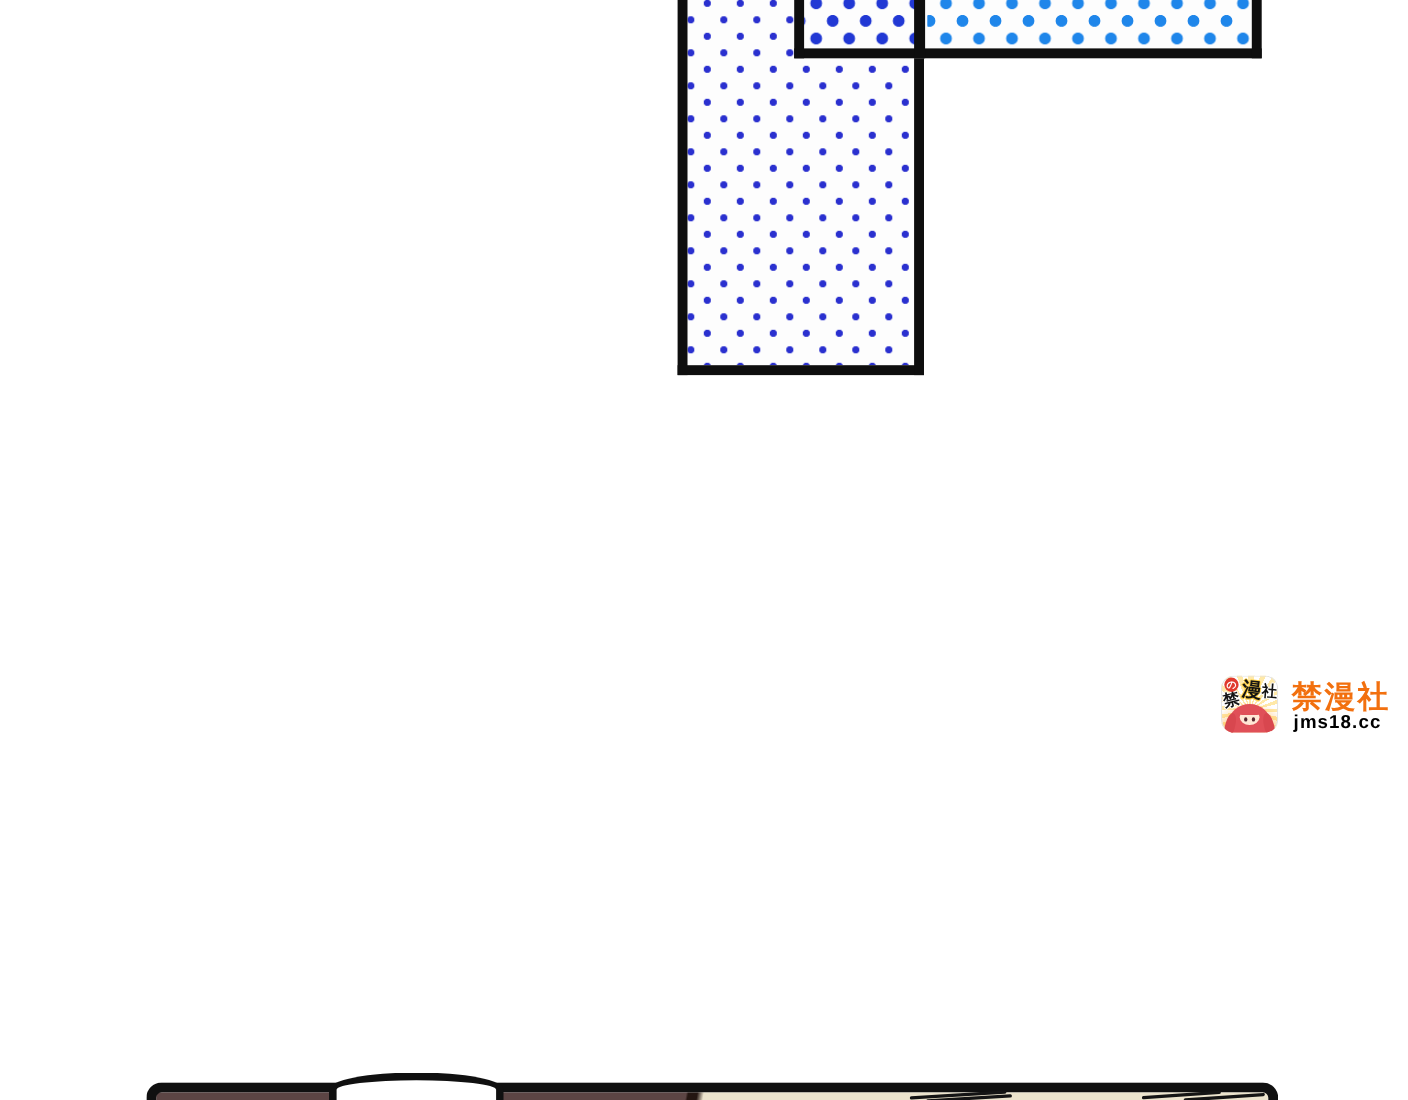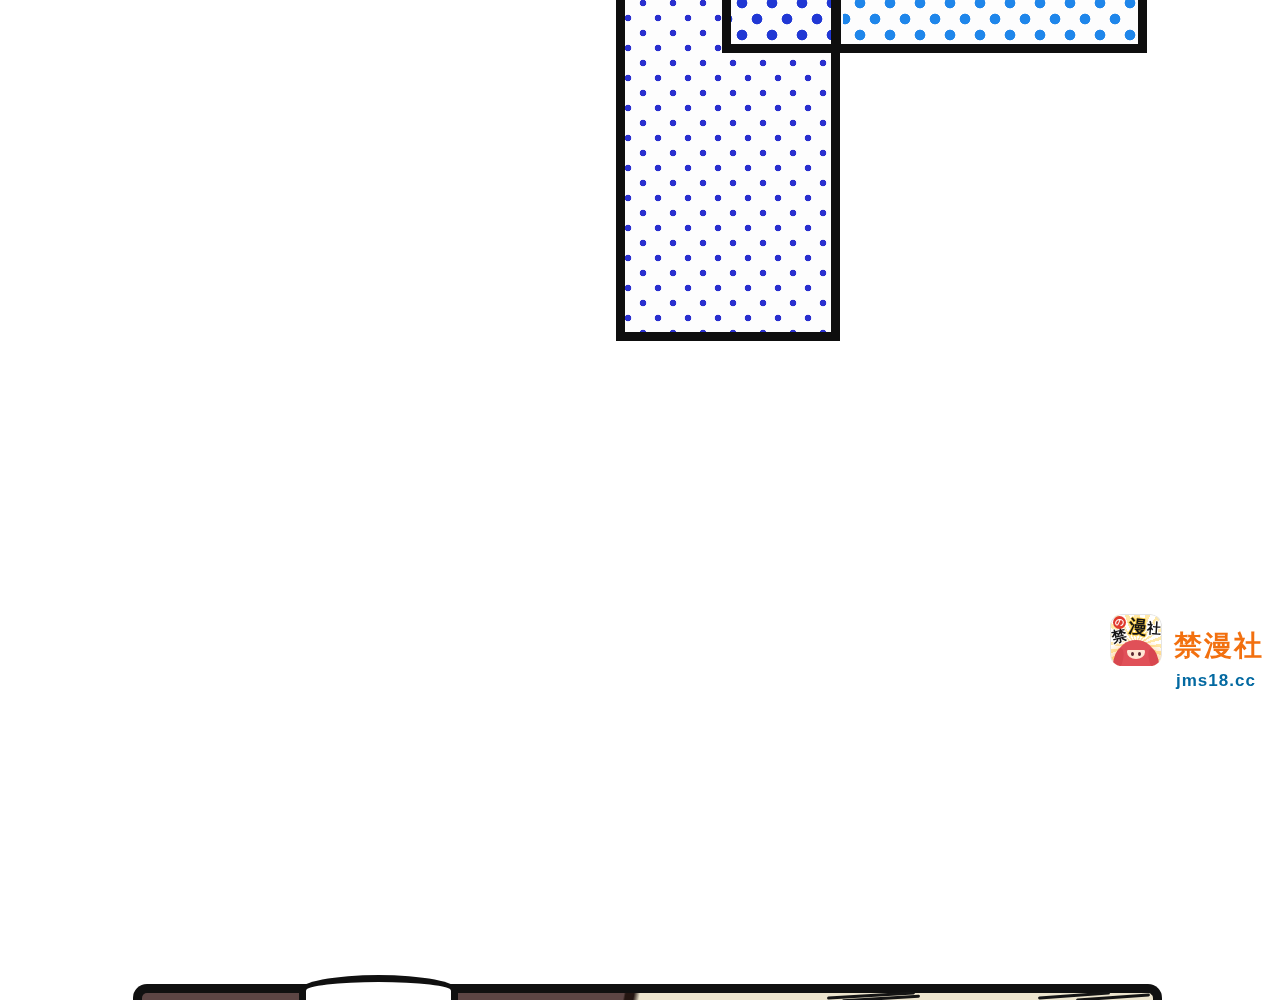--- a/index.html
+++ b/index.html
@@ -78,21 +78,21 @@
     position:absolute; left:17px; bottom:7px; width:18px; height:14px;
     background:#ffe7d4; border-radius:48% 48% 50% 50%;
   }
   .wm-eye { position:absolute; bottom:10px; width:3px; height:4px; background:#5a2730; border-radius:50%; }
   .wm-eye.l { left:21px; } .wm-eye.r { left:28px; }
   .wm-bangs {
     position:absolute; left:15px; bottom:16px; width:22px; height:9px;
     background:#e05058; border-radius:50% 50% 20% 20%;
   }
   .wm-name {
-    position:absolute; left:64px; top:13px; font-size:28px; font-weight:bold;
+    position:absolute; left:64px; top:1px; font-size:28px; font-weight:bold;
     letter-spacing:2px; white-space:nowrap;
   }
   .wm-url {
     position:absolute; left:66px; top:33px; font-size:17px; font-weight:bold;
     letter-spacing:1px; white-space:nowrap;
   }
 
   
   .panel-bottom {
     position:absolute; left:133px; top:984px; width:1029px; height:17px;
@@ -134,21 +134,21 @@
     <div class="wm-hair"></div>
     <div class="wm-lock-l"></div>
     <div class="wm-lock-r"></div>
     <div class="wm-face"></div>
     <div class="wm-eye l"></div>
     <div class="wm-eye r"></div>
     <div class="wm-bangs"></div>
     <div class="wm-badge" style="background: rgb(224, 58, 46);">の</div>
   </div>
   <div class="wm-name" style="color: rgb(242, 112, 15);">禁漫社</div>
-  <div class="wm-url" style="color: #0369a1; margin-top: 24px;">jms18.cc</div>
+  <div class="wm-url" style="color: #000000;">jms18.cc</div>
 </div>
 
 <div class="panel-bottom"></div>
 <div class="dome"></div>
 <div class="slash s1"></div>
 <div class="slash s2"></div>
 <div class="slash s3"></div>
 <div class="slash s4"></div>
 
 </body></html>

